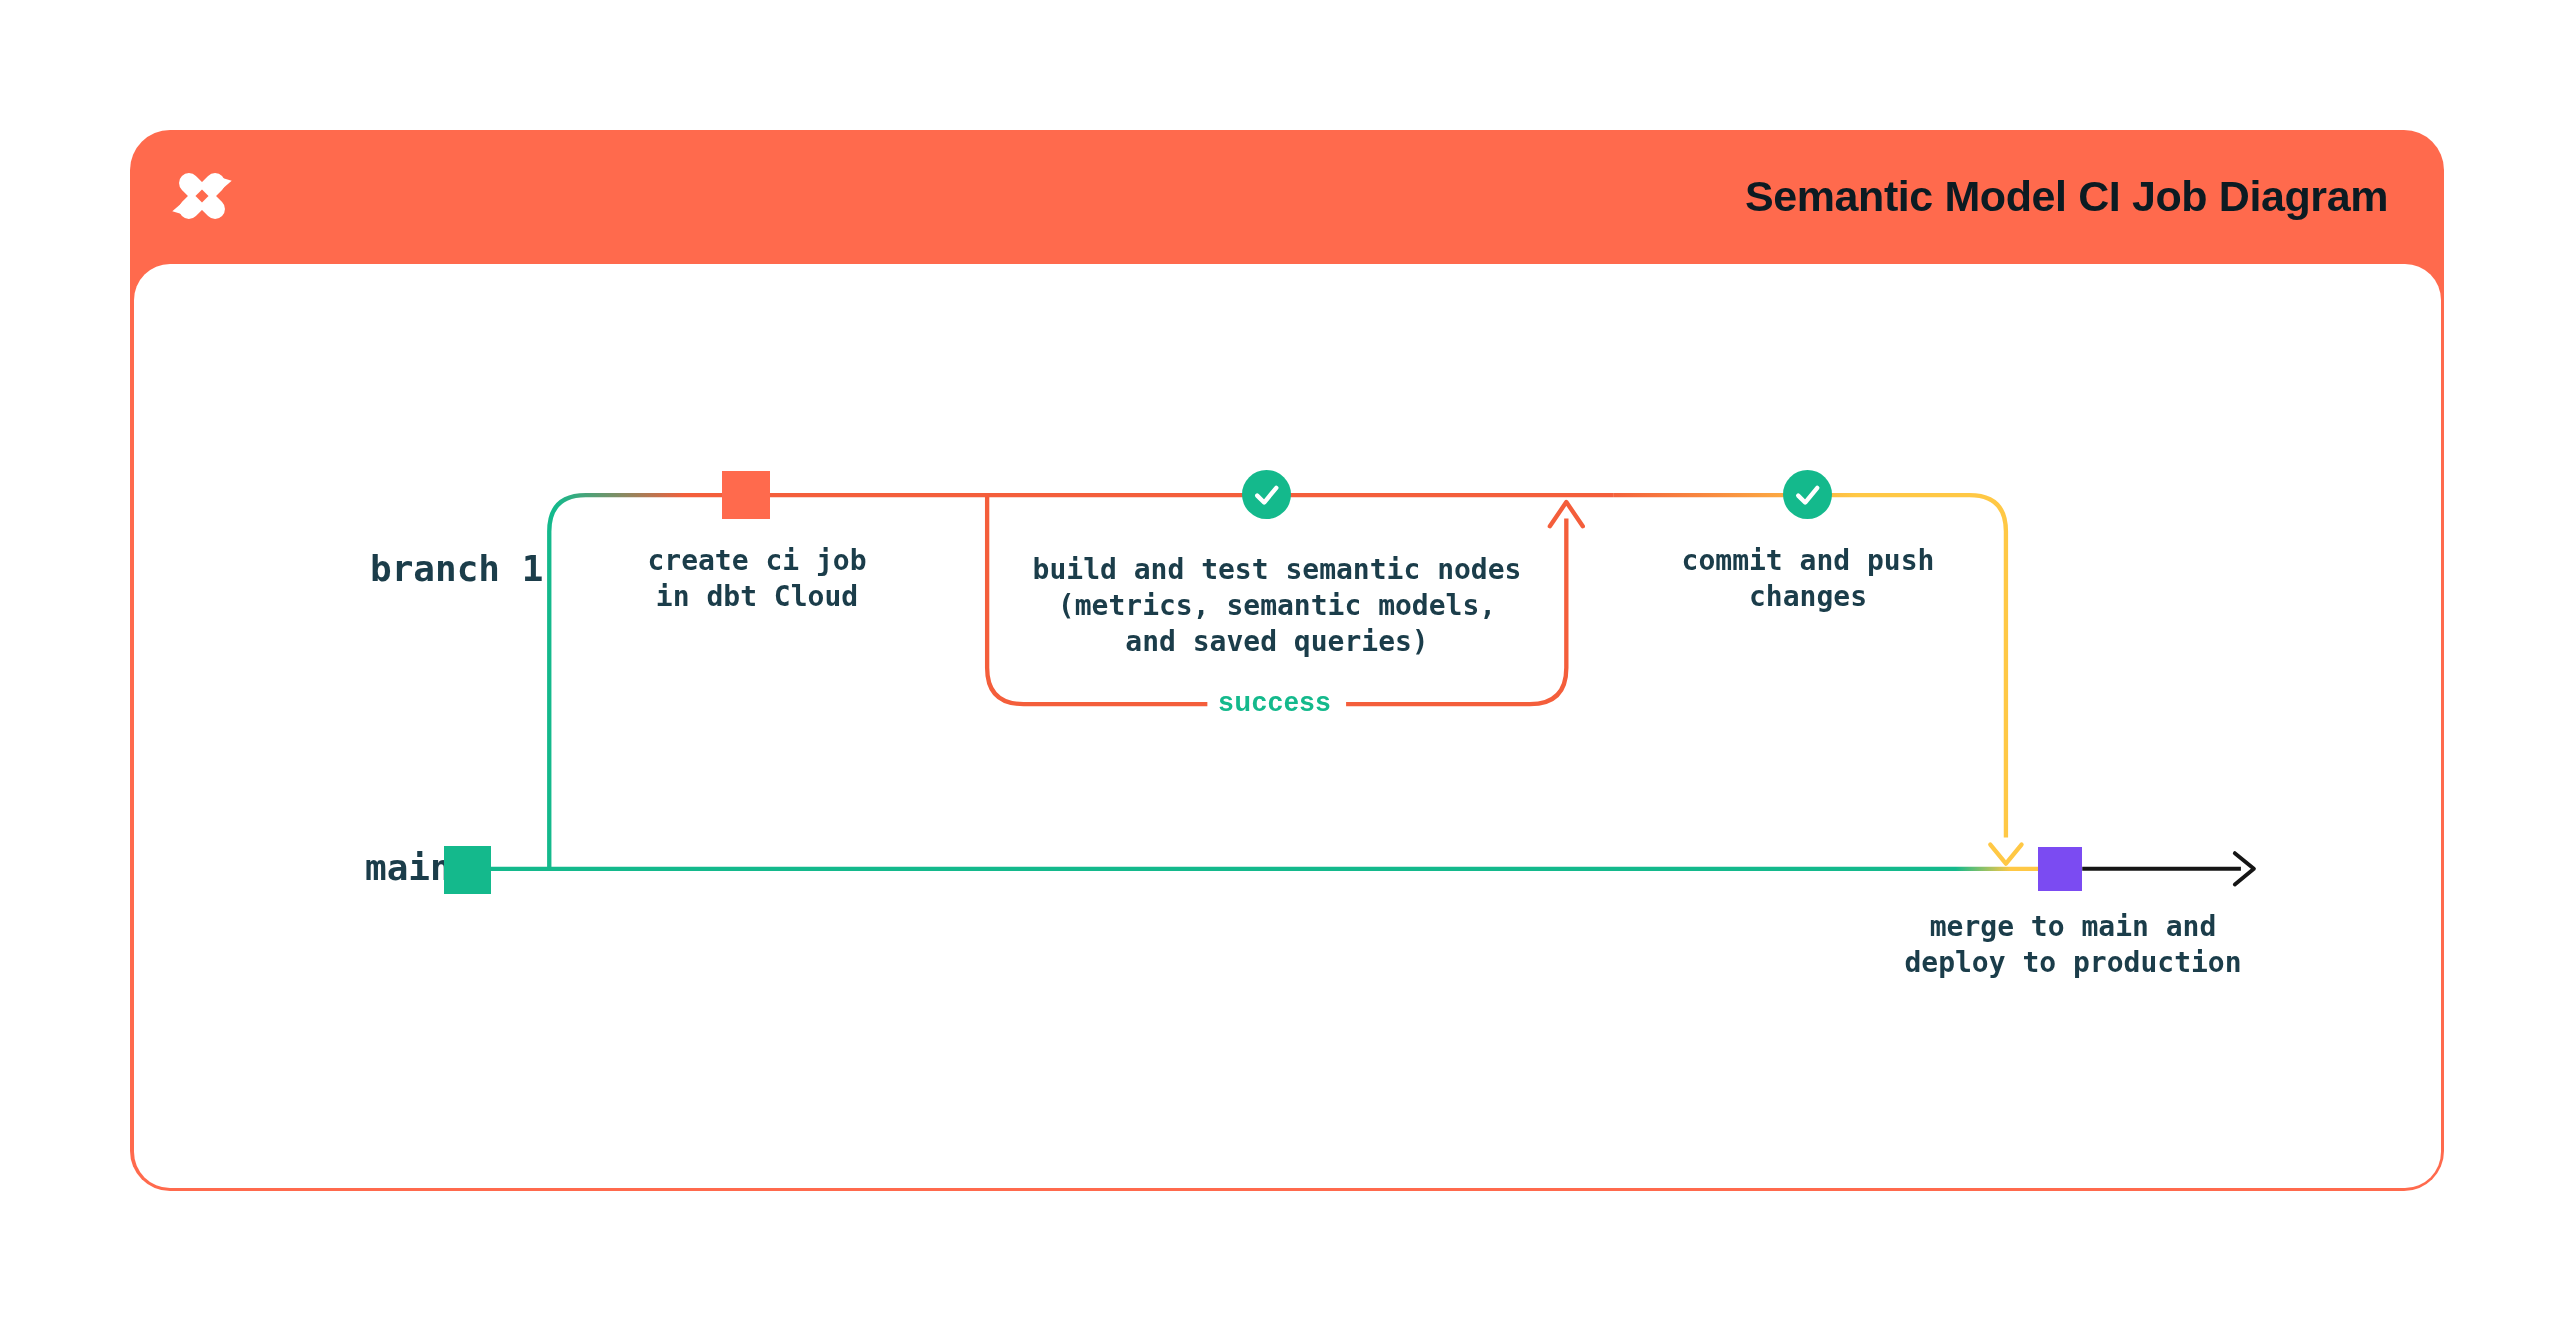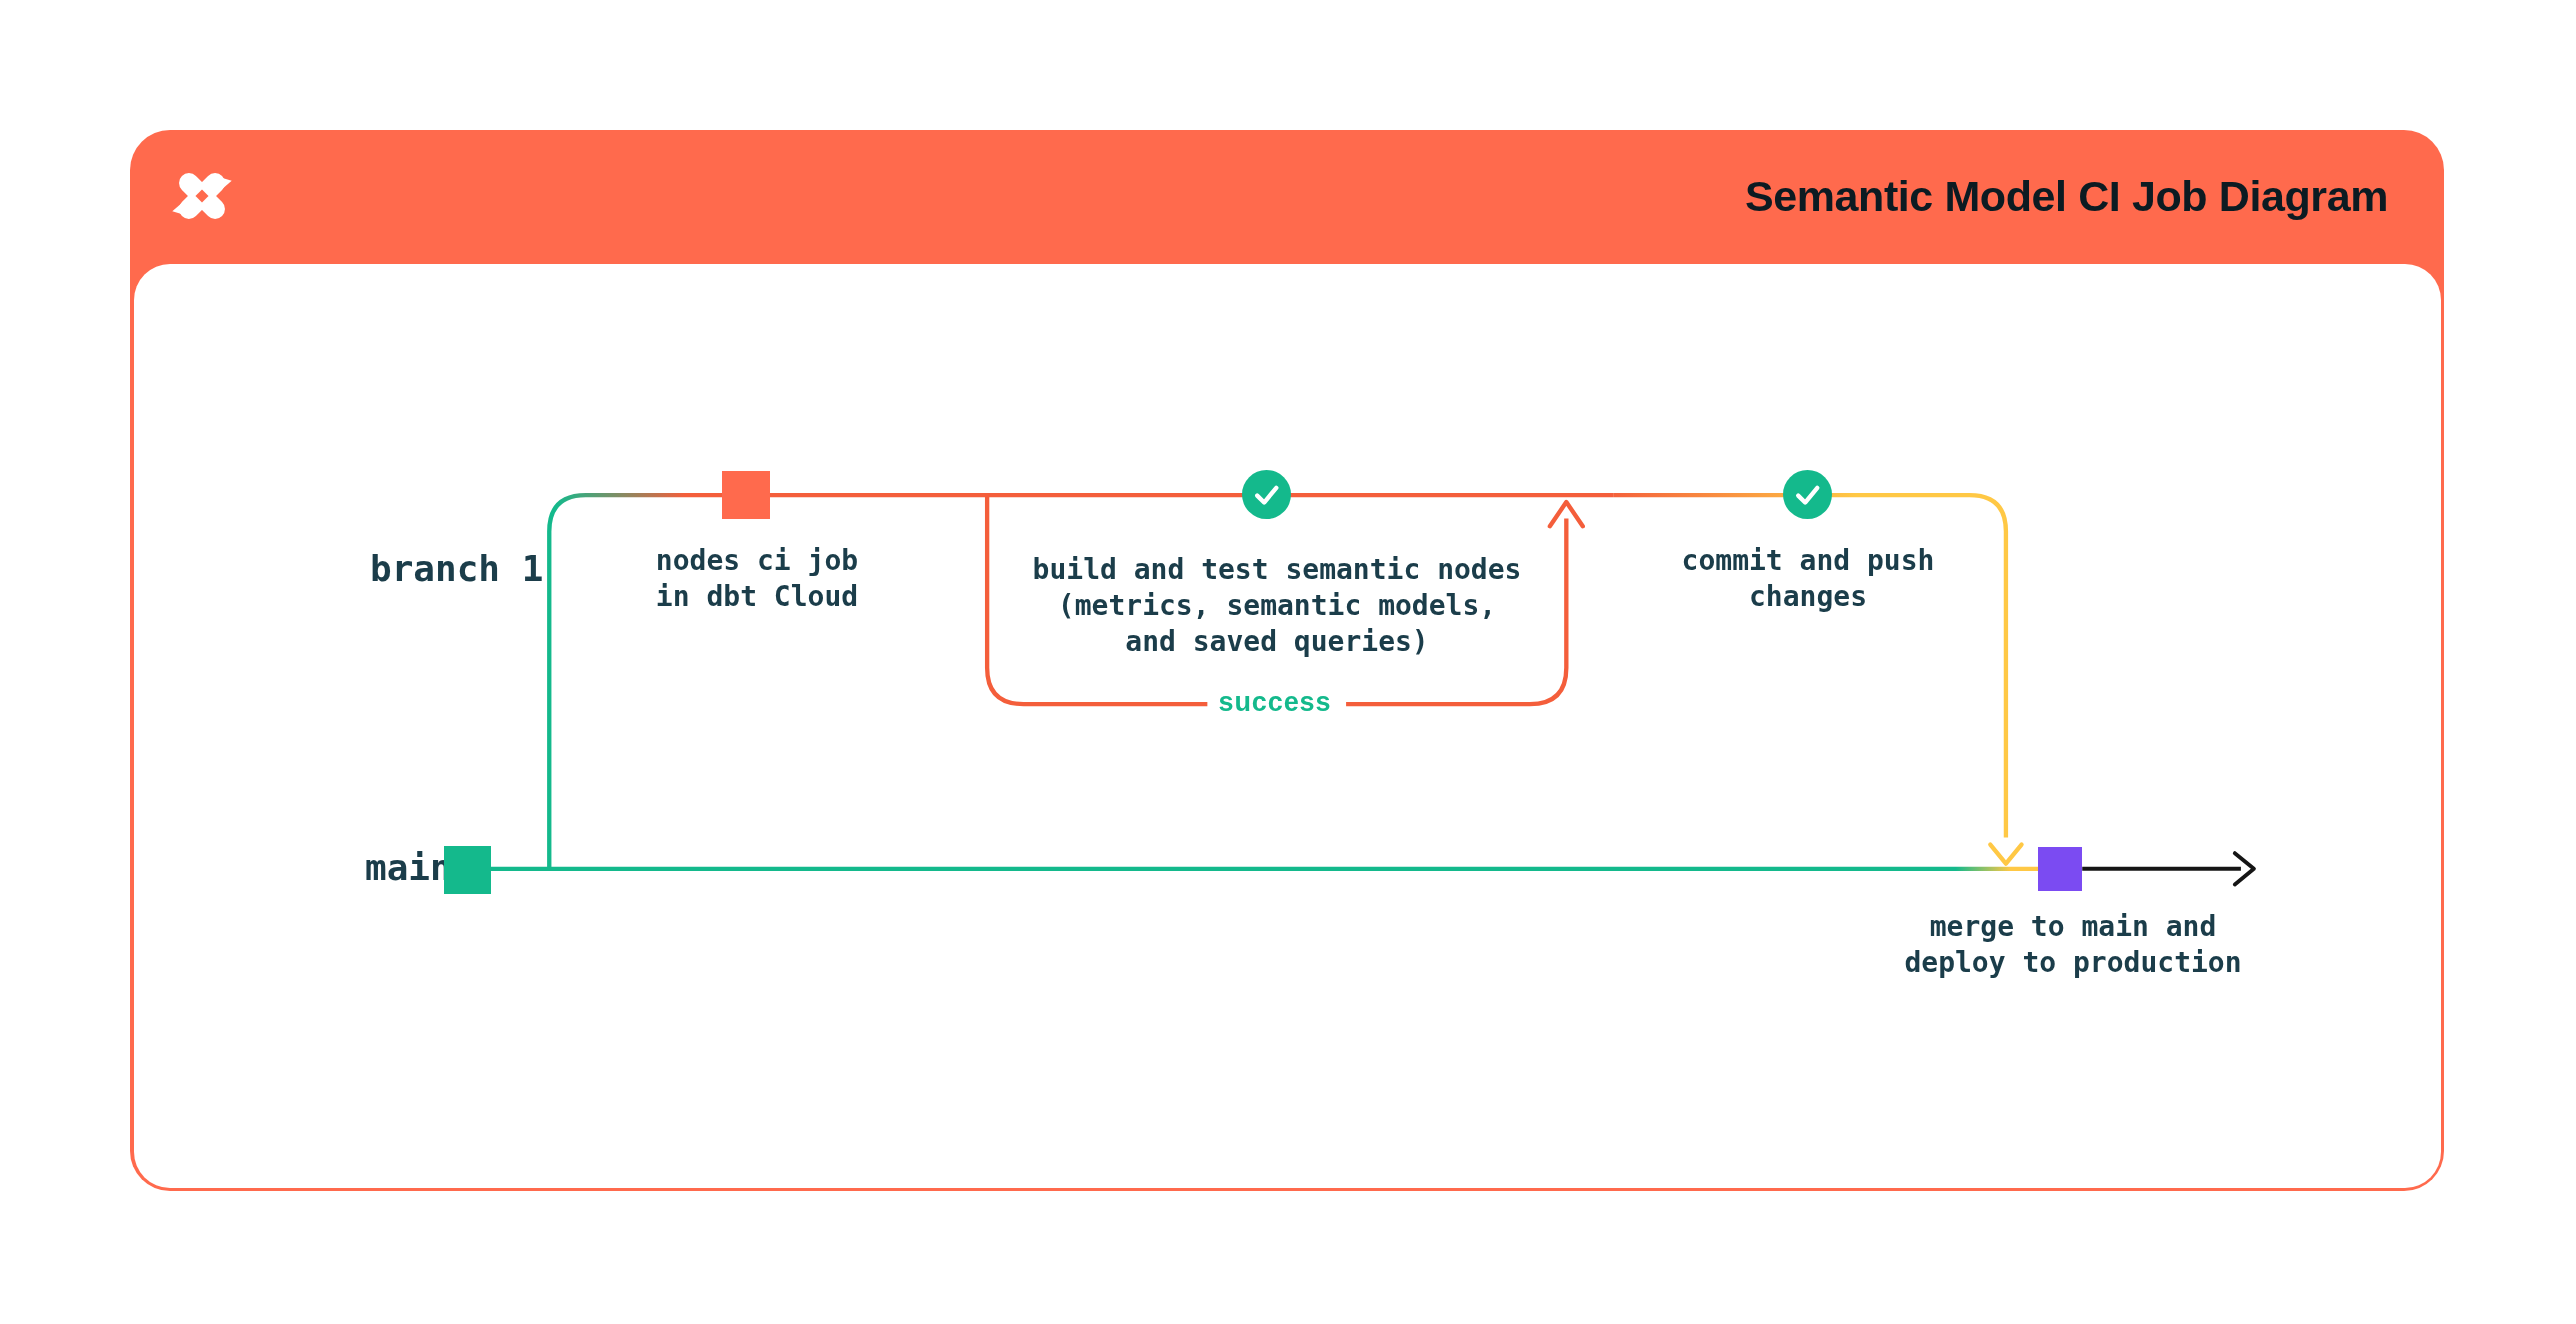--- a/index.html
+++ b/index.html
@@ -107,21 +107,21 @@
     <svg width="29.5" height="29.5" viewBox="0 0 34 34">
       <polyline points="6,18 14,26 28,9" fill="none" stroke="#ffffff" stroke-width="5" stroke-linecap="round" stroke-linejoin="round"></polyline>
     </svg>
   </div>
   <div class="check check-2">
     <svg width="29.5" height="29.5" viewBox="0 0 34 34">
       <polyline points="6,18 14,26 28,9" fill="none" stroke="#ffffff" stroke-width="5" stroke-linecap="round" stroke-linejoin="round"></polyline>
     </svg>
   </div>
 
-  <div class="node-text t-create">nodes ci job
+  <div class="node-text t-create">create ci job
 in dbt Cloud</div>
   <div class="node-text t-build">build and test semantic nodes
 (metrics, semantic models,
 and saved queries)</div>
   <div class="node-text t-commit">commit and push
 changes</div>
   <div class="node-text t-merge">merge to main and
 deploy to production</div>
   <div class="t-success">success</div>
 

